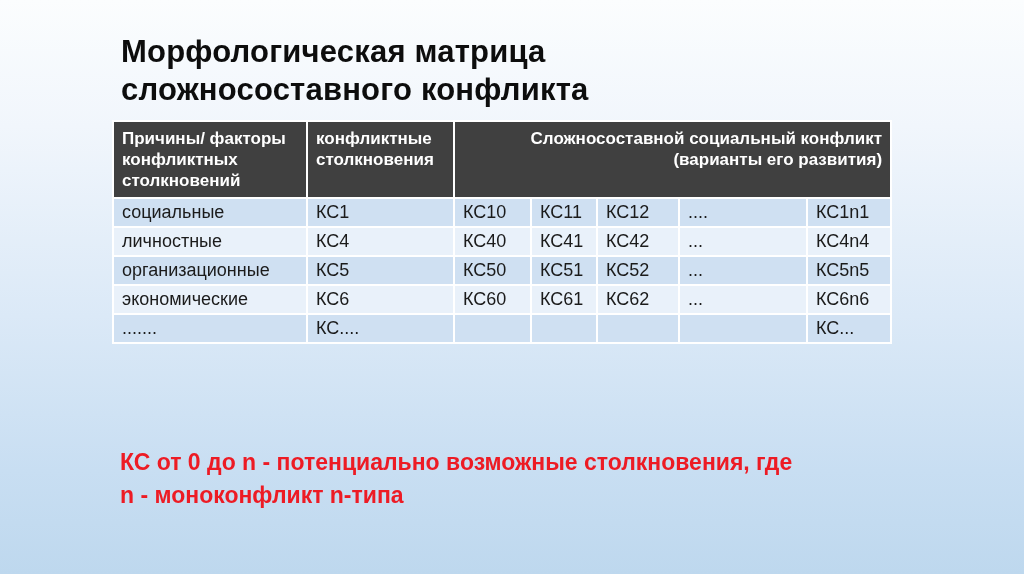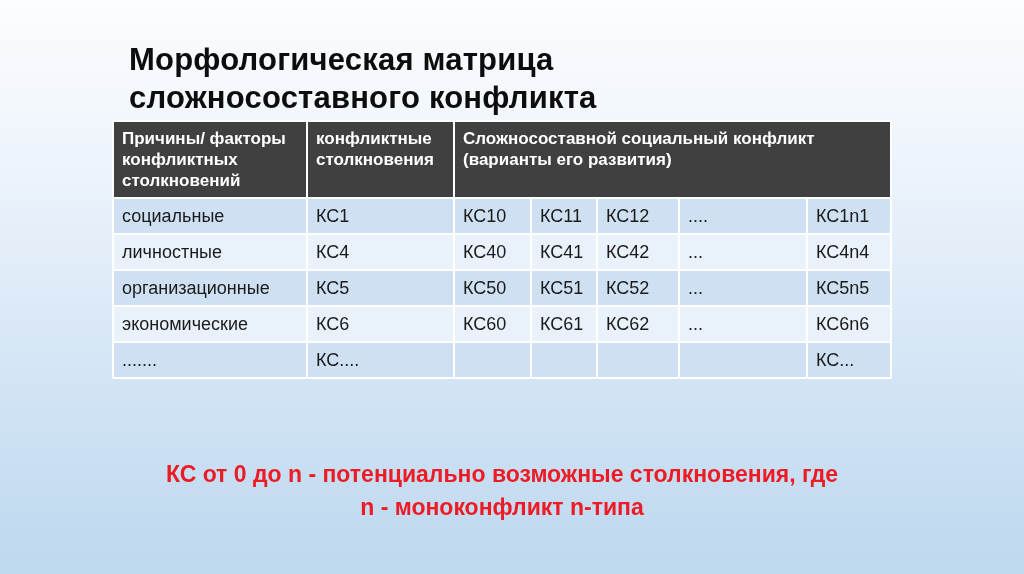--- a/index.html
+++ b/index.html
@@ -15,21 +15,21 @@
     position: relative;
   }
   .slide {
     position: absolute;
     inset: 0;
   }
   .title {
     position: absolute;
     left: 121px;
     top: 33px;
-    margin: 8px;
+    margin: 0;
     font-size: 31px;
     line-height: 38px;
     font-weight: bold;
     color: #0d0d0d;
     letter-spacing: 0.2px;
   }
   table.matrix {
     position: absolute;
     left: 112px;
     top: 120px;
@@ -48,45 +48,44 @@
     font-size: 17px;
     line-height: 21px;
     font-weight: bold;
     text-align: left;
     vertical-align: top;
     padding: 6px 8px;
     height: 70px;
     box-sizing: border-box;
   }
   table.matrix thead th.merged {
-    text-align: left;
+    text-align: right;
     margin-top: 16px;
   }
   table.matrix tbody td {
     font-size: 18px;
     color: #1b1b1b;
     padding: 2px 8px;
-    height: 36px;
+    height: 29px;
     box-sizing: border-box;
     vertical-align: middle;
     text-align: left;
   }
   table.matrix tbody tr:nth-child(odd) td { background: #cfe0f2; }
   table.matrix tbody tr:nth-child(even) td { background: #e9f1fa; }
   .note {
     position: absolute;
     left: 120px;
     top: 446px;
     width: 740px;
-    margin: 12px;
+    margin: 0;
     font-size: 23px;
     line-height: 33px;
     font-weight: bold;
     color: #ed1b24;
-    text-align: center;
   }
 </style>
 </head>
 <body>
 
 <div class="slide">
 
   <h1 class="title"><span>Морфологическая матрица</span><br><span>сложносоставного конфликта</span></h1>
 
   <table class="matrix">

